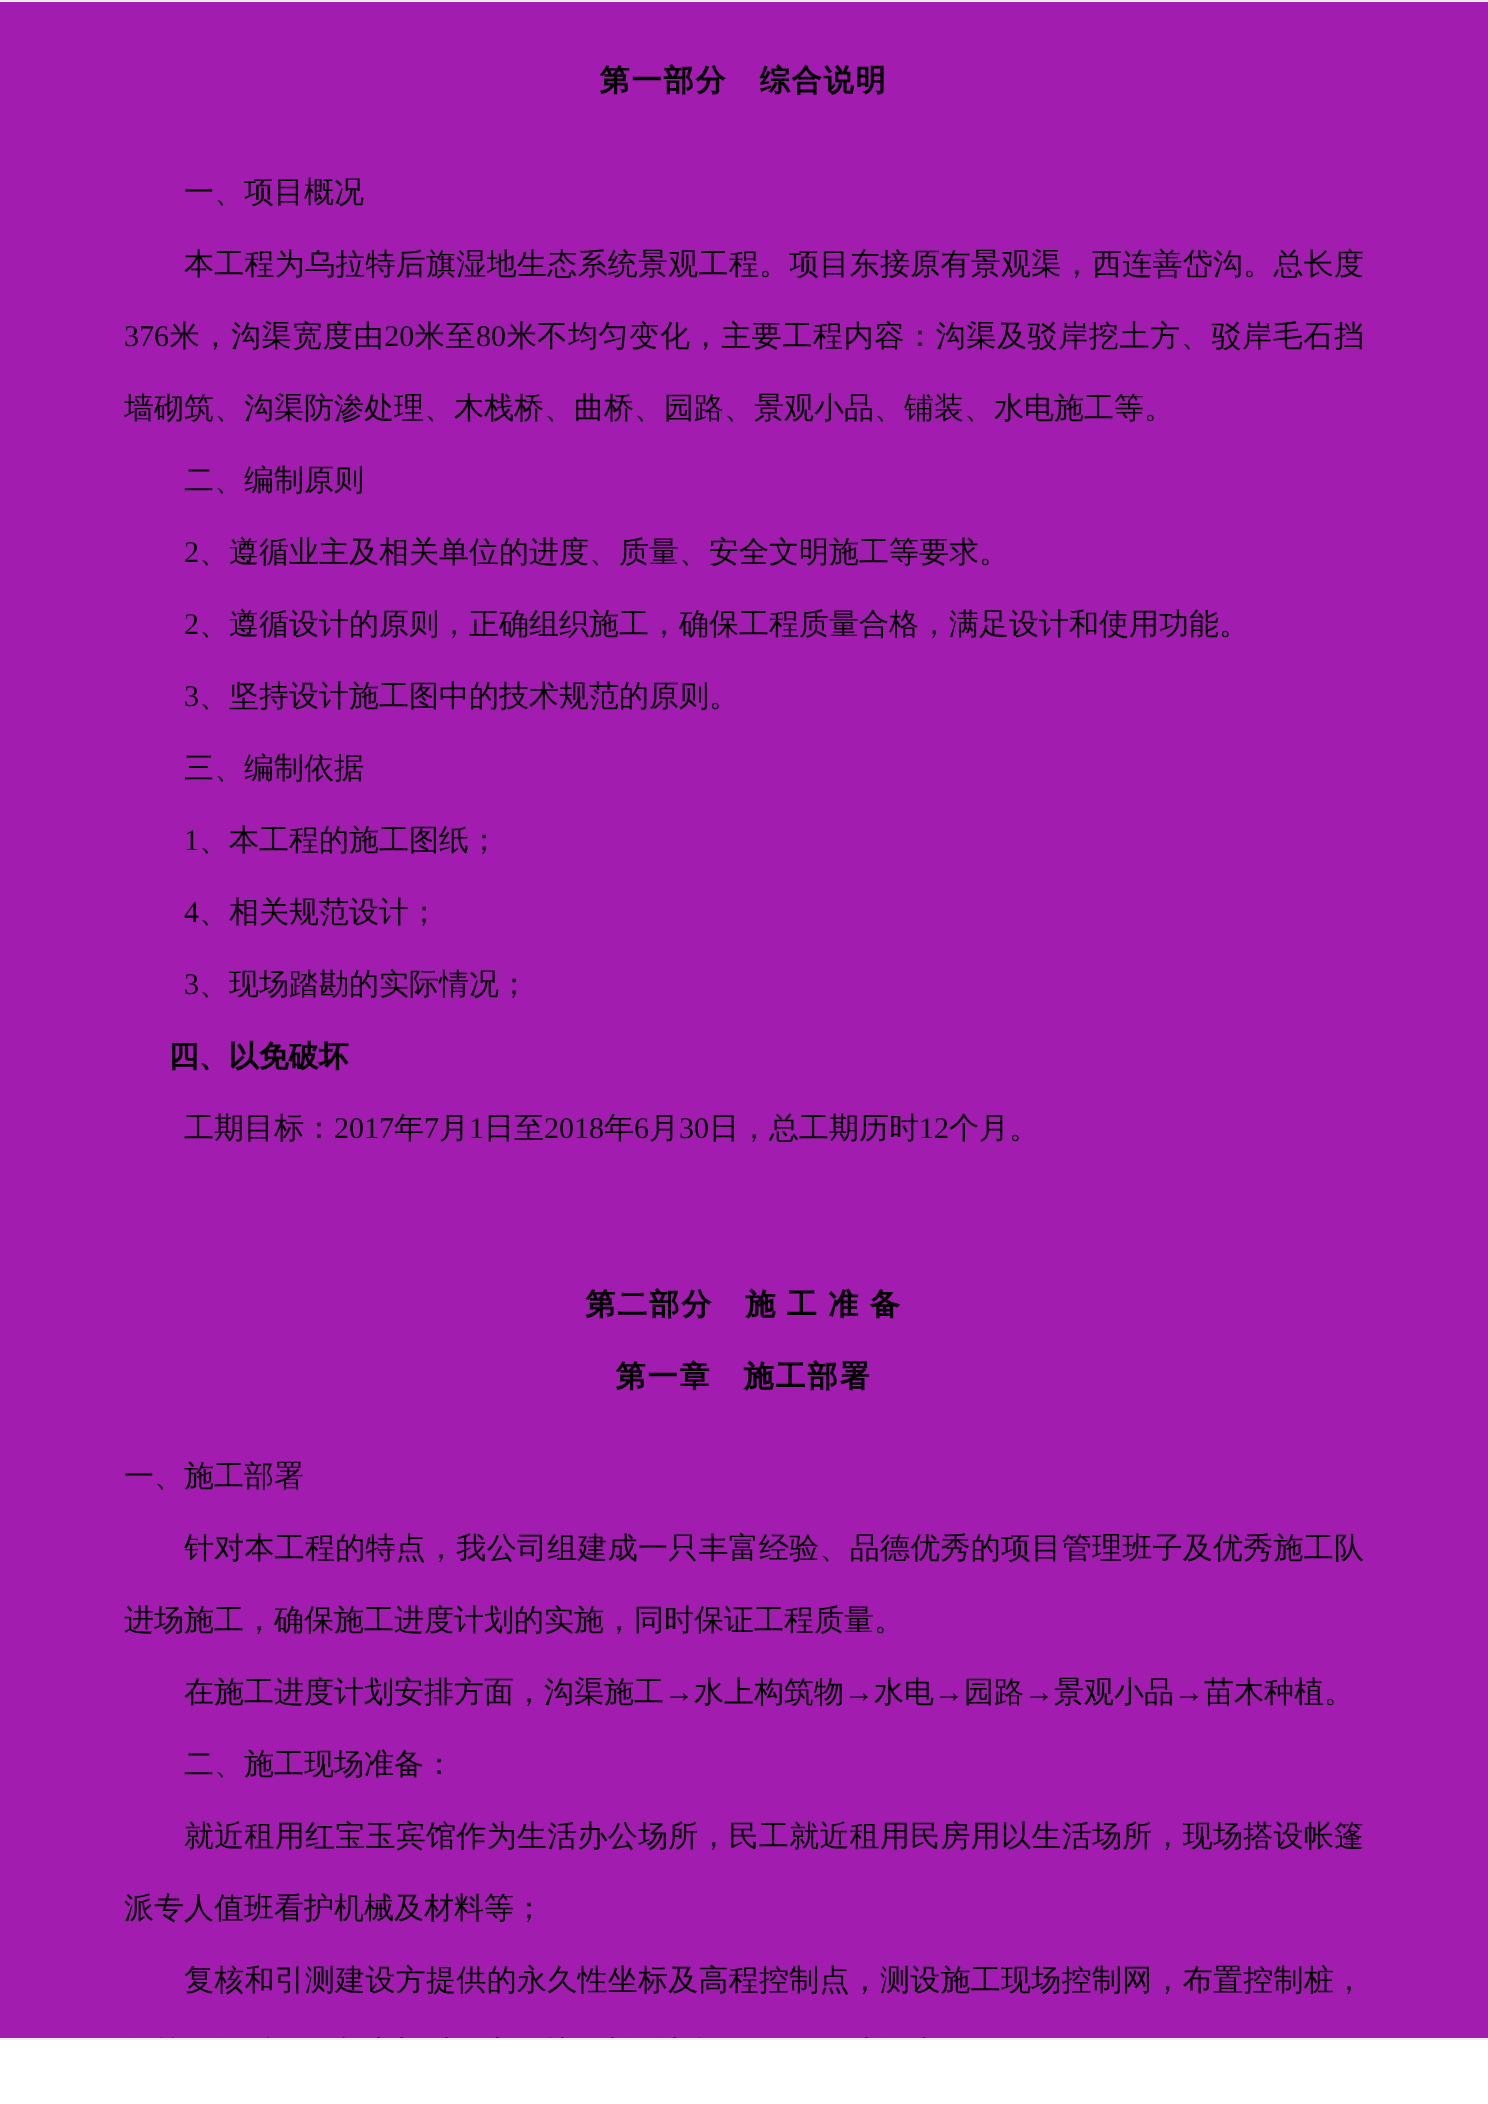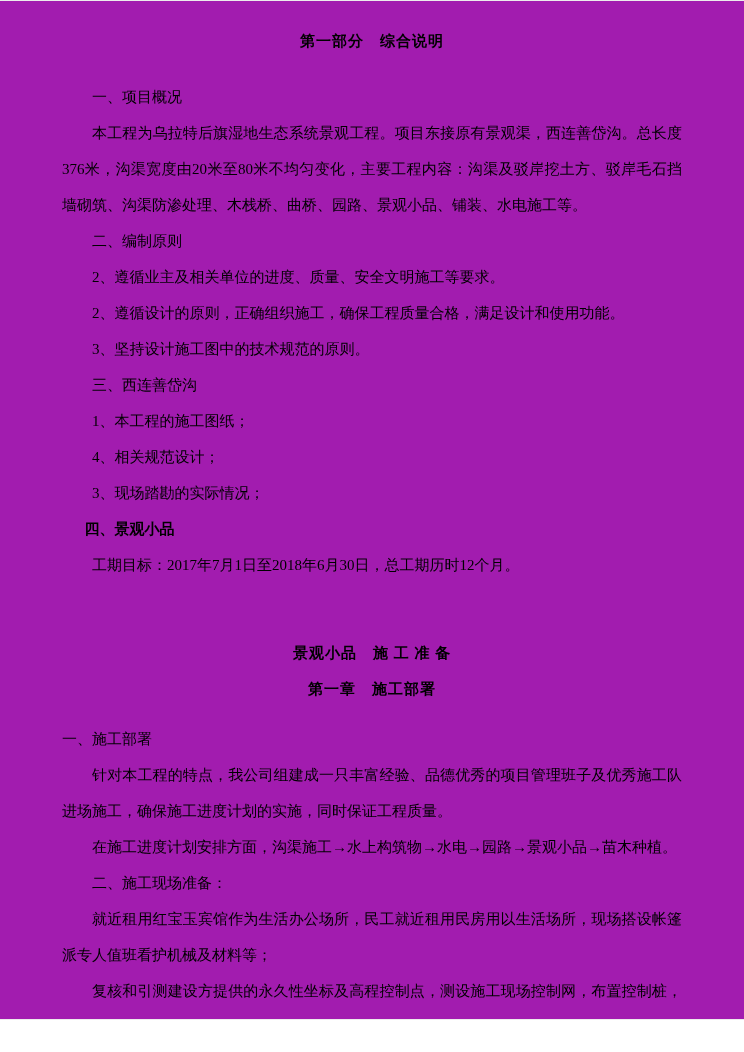--- a/index.html
+++ b/index.html
@@ -69,30 +69,30 @@
   <p class="doc-title">第一部分　综合说明</p>
 
   <p class="heading">一、项目概况</p>
   <p class="body">本工程为乌拉特后旗湿地生态系统景观工程。项目东接原有景观渠，西连善岱沟。总长度376米，沟渠宽度由20米至80米不均匀变化，主要工程内容：沟渠及驳岸挖土方、驳岸毛石挡墙砌筑、沟渠防渗处理、木栈桥、曲桥、园路、景观小品、铺装、水电施工等。</p>
 
   <p class="heading">二、编制原则</p>
   <p class="body">2、遵循业主及相关单位的进度、质量、安全文明施工等要求。</p>
   <p class="body">2、遵循设计的原则，正确组织施工，确保工程质量合格，满足设计和使用功能。</p>
   <p class="body">3、坚持设计施工图中的技术规范的原则。</p>
 
-  <p class="heading">三、西连善岱沟</p>
+  <p class="heading">三、编制依据</p>
   <p class="body">1、本工程的施工图纸；</p>
   <p class="body">4、相关规范设计；</p>
   <p class="body">3、现场踏勘的实际情况；</p>
 
-  <p class="heading-l1">四、景观小品</p>
+  <p class="heading-l1">四、以免破坏</p>
   <p class="body">工期目标：2017年7月1日至2018年6月30日，总工期历时12个月。</p>
 
   <div class="part2-block">
-    <p class="chapter-title">景观小品　施 工 准 备</p>
+    <p class="chapter-title">第二部分　施 工 准 备</p>
     <p class="chapter-title">第一章　施工部署</p>
 
     <p class="right-label section-gap">一、施工部署</p>
 
     <p class="body">针对本工程的特点，我公司组建成一只丰富经验、品德优秀的项目管理班子及优秀施工队进场施工，确保施工进度计划的实施，同时保证工程质量。</p>
     <p class="body">在施工进度计划安排方面，沟渠施工→水上构筑物→水电→园路→景观小品→苗木种植。</p>
 
     <p class="plain-indent">二、施工现场准备：</p>
     <p class="body">就近租用红宝玉宾馆作为生活办公场所，民工就近租用民房用以生活场所，现场搭设帐篷派专人值班看护机械及材料等；</p>
     <p class="body">复核和引测建设方提供的永久性坐标及高程控制点，测设施工现场控制网，布置控制桩，复核无误后用混凝土加以固定保护，并插入旗帜明示，以免破坏。</p>

